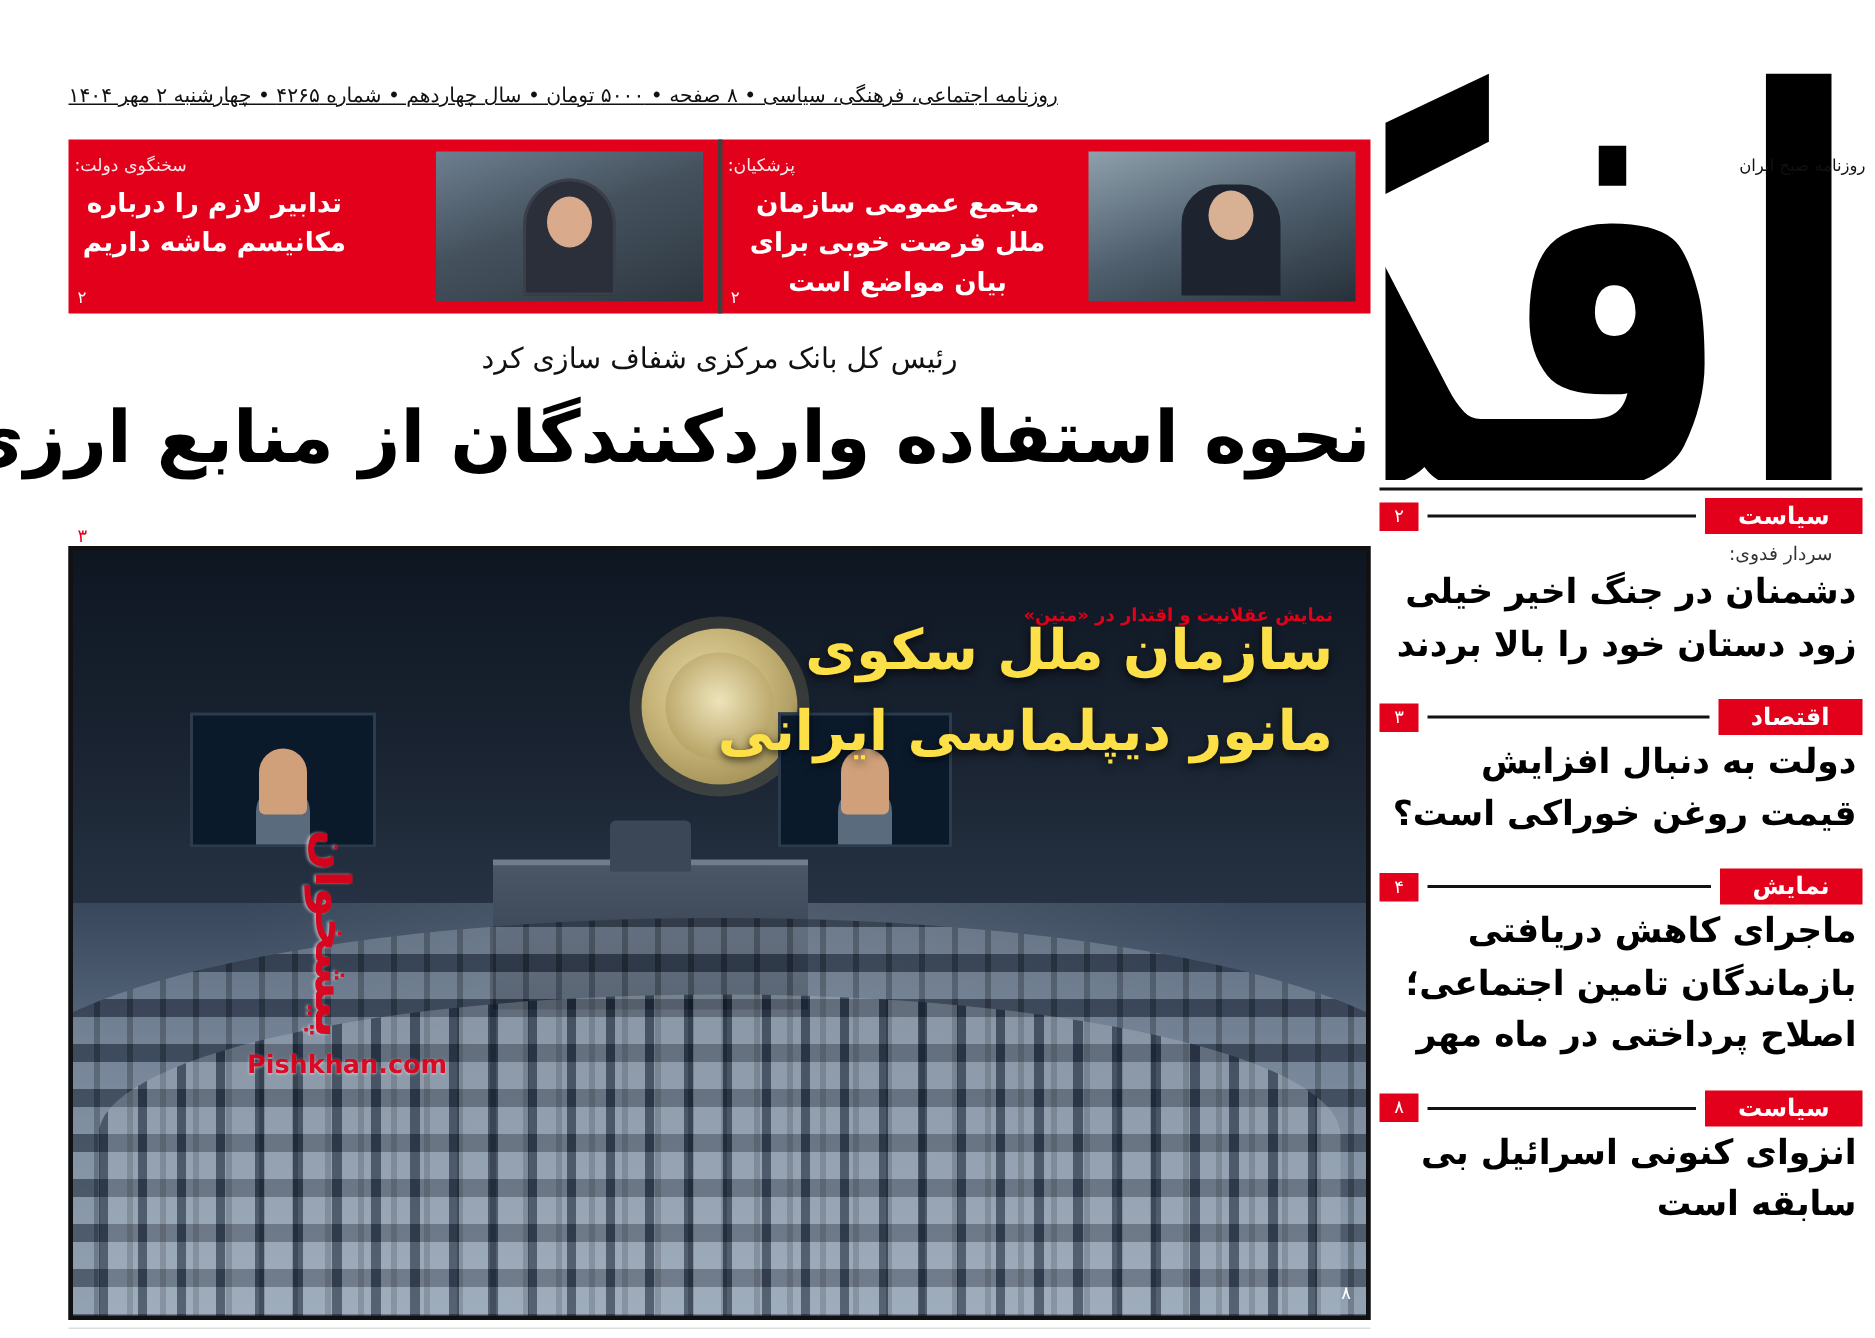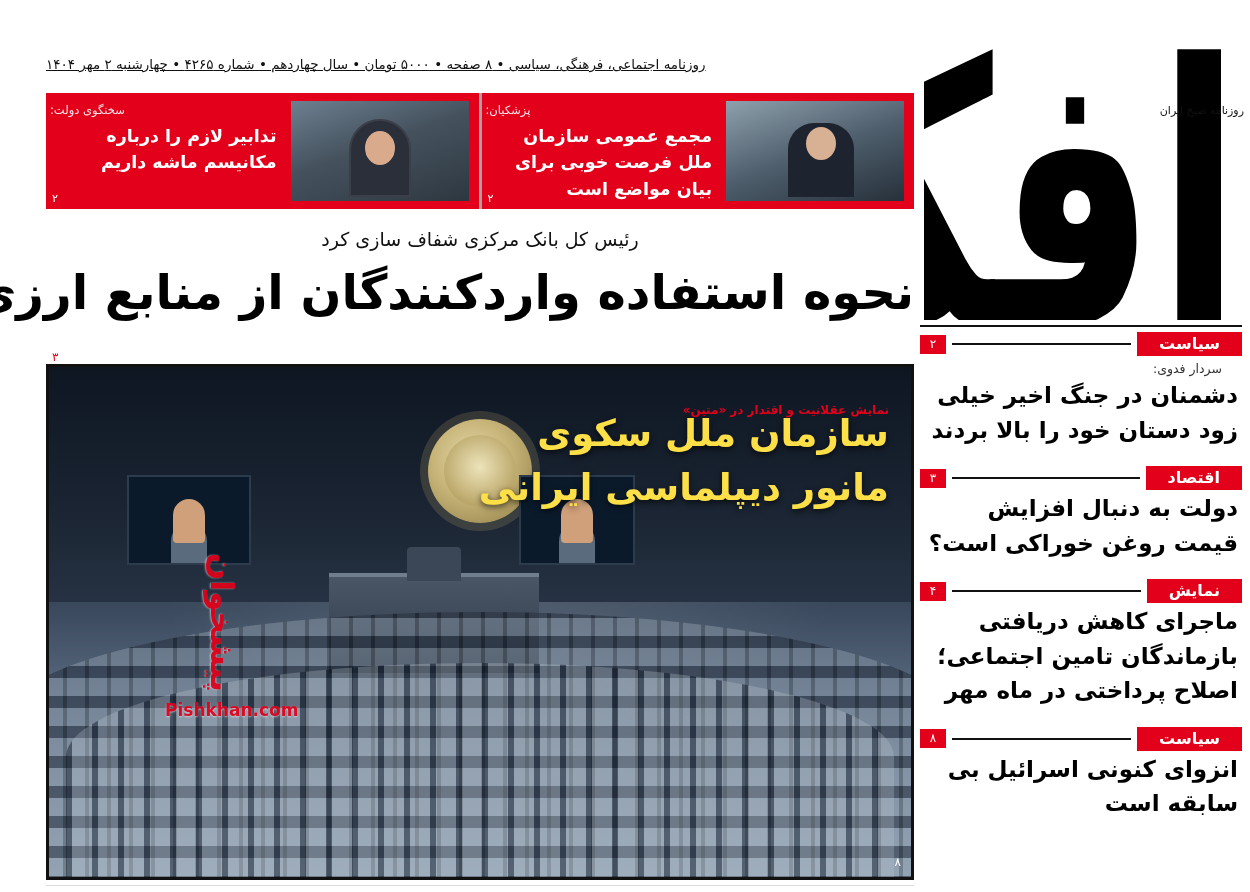--- a/index.html
+++ b/index.html
@@ -84,21 +84,21 @@
     direction: rtl;
   }
   .teaser {
     position: relative;
     flex: 1 1 50%;
     display: flex;
     flex-direction: row;
     align-items: stretch;
     padding: 0;
   }
-  .teaser + .teaser { border-right: 3px solid #a3a3a3; }
+  .teaser + .teaser { border-right: 3px solid #404040; gap: 40px; }
   .teaser-photo {
     width: 178px;
     height: 100px;
     margin: 8px 10px 8px 6px;
     background: #3a4a5a;
     position: relative;
     overflow: hidden;
     flex: none;
   }
   .ph-a { background: linear-gradient(160deg,#6d7f90 0%,#45525e 45%,#2d3740 100%); }
@@ -149,21 +149,21 @@
     font-size: 11.5px;
     color: #ffe7ea;
     margin-bottom: 6px;
     text-align: left;
   }
   .teaser-title {
     font-size: 17.5px;
     font-weight: bold;
     line-height: 1.5;
     color: #fff;
-    text-align: right;
+    text-align: center;
   }
   .teaser-page {
     position: absolute;
     bottom: 4px;
     left: 6px;
     font-size: 11px;
     color: #ffffff;
   }
 
   

